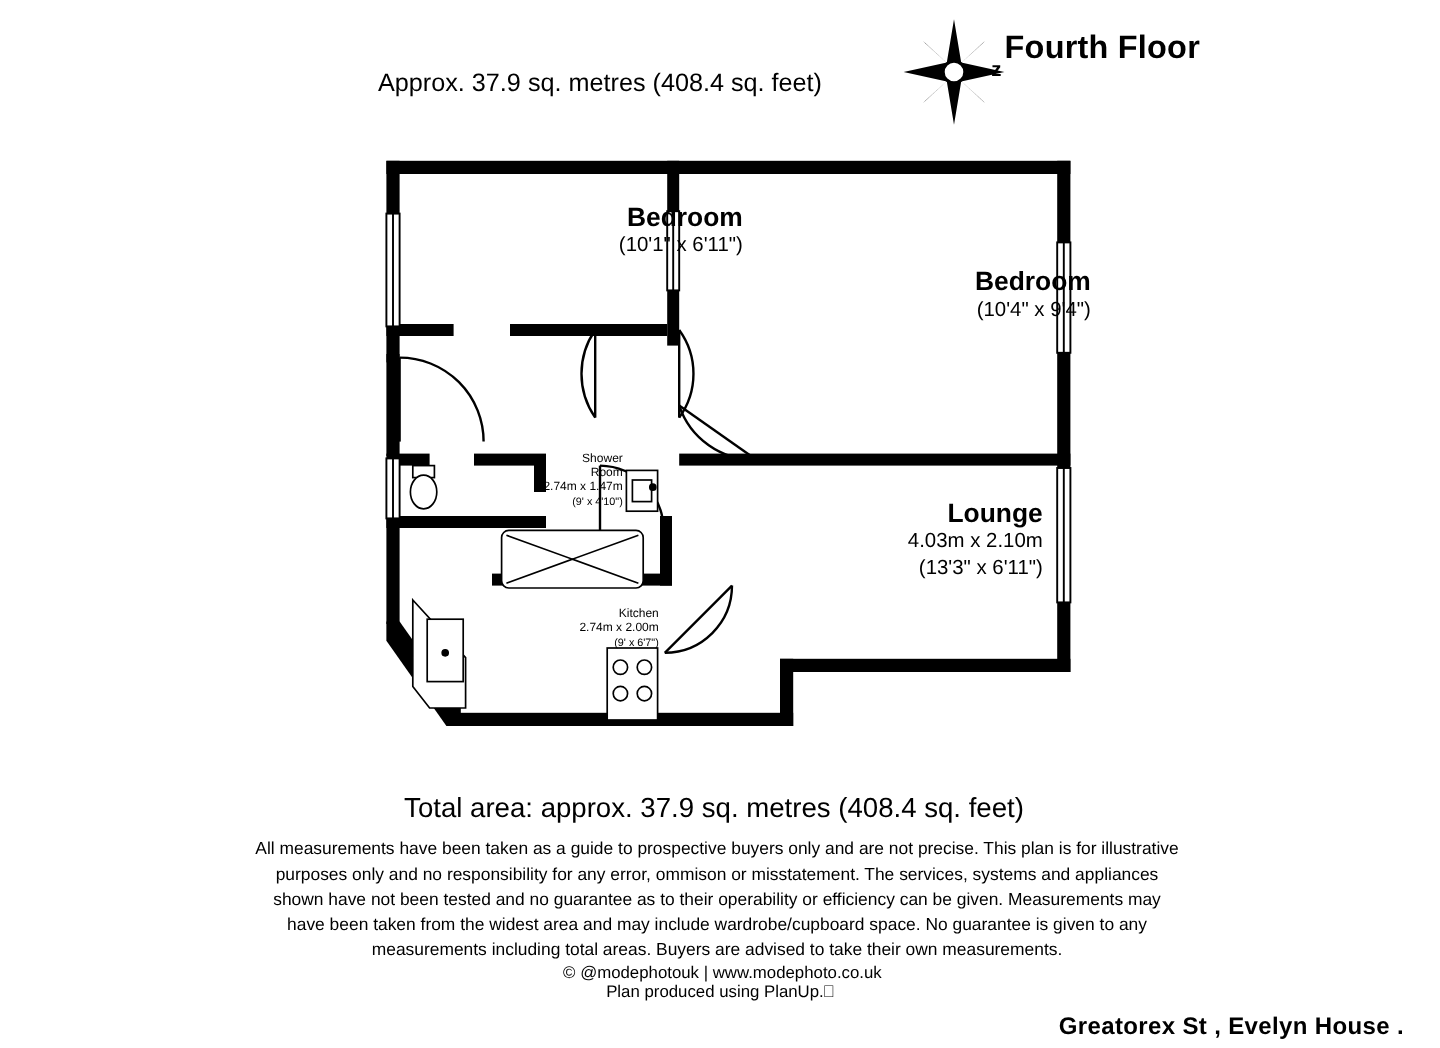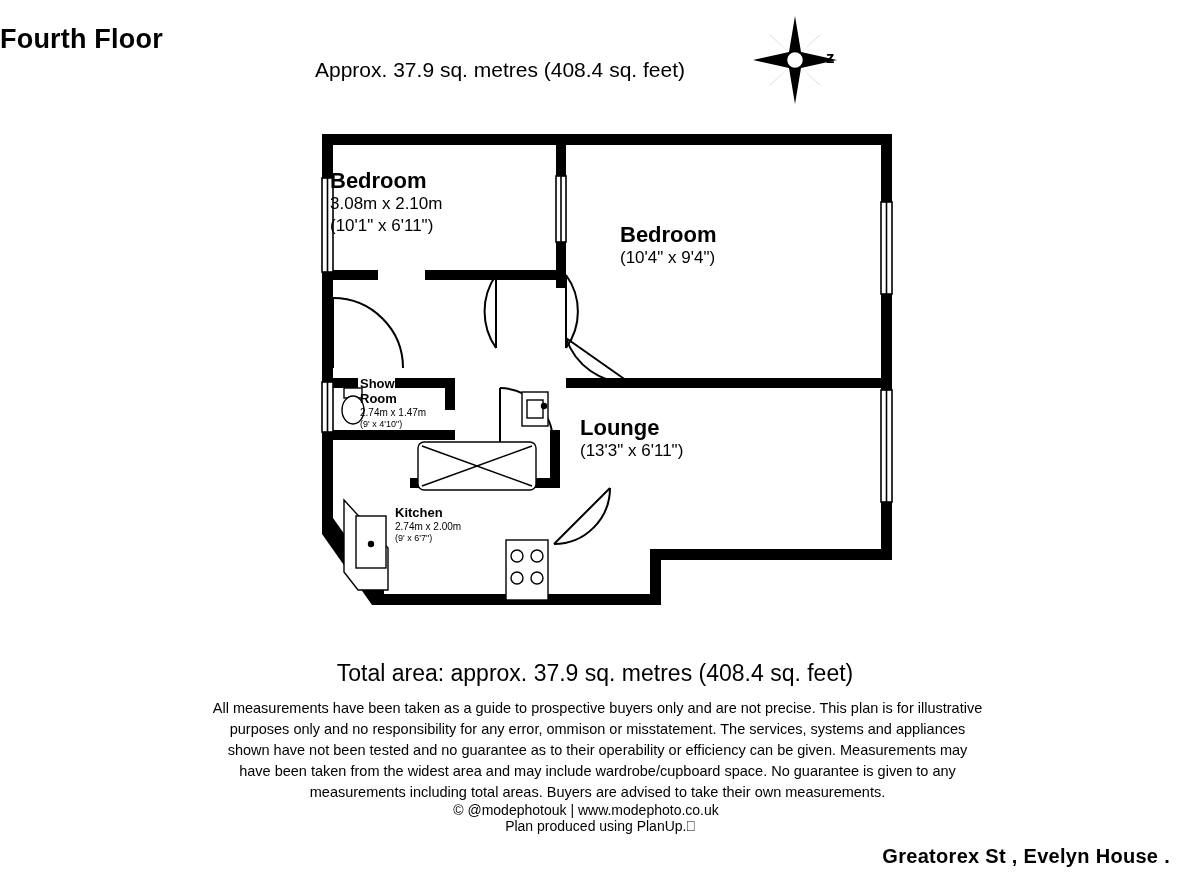--- a/index.html
+++ b/index.html
@@ -13,21 +13,21 @@
     position: relative;
     font-family: "Liberation Sans", sans-serif;
     color: #000000;
     overflow: hidden;
   }
   .abs { position: absolute; }
 
   
   #floor-title {
     left: 0; top: 24px; width: 1000px;
-    text-align: left;
+    text-align: right;
     font-size: 27px;
     font-weight: bold;
     letter-spacing: 0.2px;
   }
   #floor-subtitle {
     left: 0; top: 58px; width: 1000px;
     text-align: center;
     font-size: 21px;
   }
 
@@ -36,24 +36,24 @@
   #compass-label {
     left: 826px; top: 48px;
     font-size: 17px;
     font-weight: bold;
   }
 
   
   #plan { left: 300px; top: 120px; width: 620px; height: 510px; }
 
   
-  .room-label { text-align: left; }
+  .room-label { text-align: right; padding-left: 39px; }
   .room-name-lg { font-size: 22px; font-weight: bold; line-height: 1.15; }
   .room-dim-lg  { font-size: 17px; line-height: 1.25; }
-  .room-name-sm { font-size: 13px; font-weight: bold; line-height: 1.15; }
+  .room-name-sm { font-size: 10px; font-weight: normal; line-height: 1.15; }
   .room-dim-sm  { font-size: 10px; line-height: 1.25; }
   .room-dim-xs  { font-size: 9px;  line-height: 1.25; }
 
   #label-bedroom1 { left: 330px; top: 168px; width: 250px; }
   #label-bedroom2 { left: 620px; top: 222px; width: 250px; }
   #label-lounge   { left: 580px; top: 415px; width: 250px; }
   #label-shower   { left: 360px; top: 377px; width: 120px; }
   #label-kitchen  { left: 395px; top: 506px; width: 115px; }
 
   
@@ -62,21 +62,21 @@
     text-align: center;
     font-size: 23px;
   }
   #disclaimer {
     left: 210px; top: 698px; width: 775px;
     text-align: center;
     font-size: 14.5px;
     line-height: 1.45;
   }
   #copyright {
-    left: 0; top: 800px; width: 1172px;
+    left: 16px; top: 800px; width: 1172px;
     text-align: center;
     font-size: 14px;
     line-height: 1.45;
   }
   #planup-line {
     left: 0; top: 818px; width: 1200px;
     text-align: center;
     font-size: 14px;
   }
   #address {
@@ -207,31 +207,31 @@
         <circle cx="237" cy="436" r="6"></circle>
         <circle cx="217" cy="458" r="6"></circle>
         <circle cx="237" cy="458" r="6"></circle>
       </g>
     </g>
   </svg>
 </div>
 
 <div class="abs room-label" id="label-bedroom1">
   <div class="room-name-lg">Bedroom</div>
-  <div class="room-dim-lg">3.08m x 2.10m</div>
   <div class="room-dim-lg">(10'1" x 6'11")</div>
 </div>
 
 <div class="abs room-label" id="label-bedroom2">
   <div class="room-name-lg">Bedroom</div>
   <div class="room-dim-lg">(10'4" x 9'4")</div>
 </div>
 
 <div class="abs room-label" id="label-lounge">
   <div class="room-name-lg">Lounge</div>
+  <div class="room-dim-lg">4.03m x 2.10m</div>
   <div class="room-dim-lg">(13'3" x 6'11")</div>
 </div>
 
 <div class="abs room-label" id="label-shower">
   <div class="room-name-sm">Shower</div>
   <div class="room-name-sm">Room</div>
   <div class="room-dim-sm">2.74m x 1.47m</div>
   <div class="room-dim-xs">(9' x 4'10")</div>
 </div>
 

